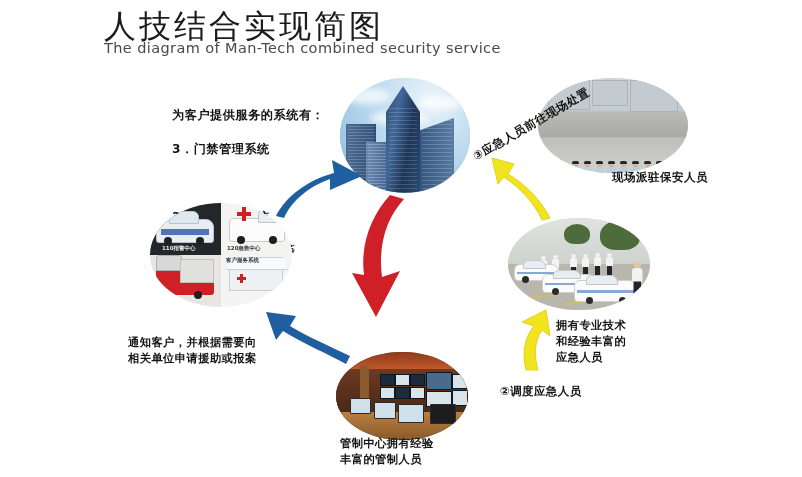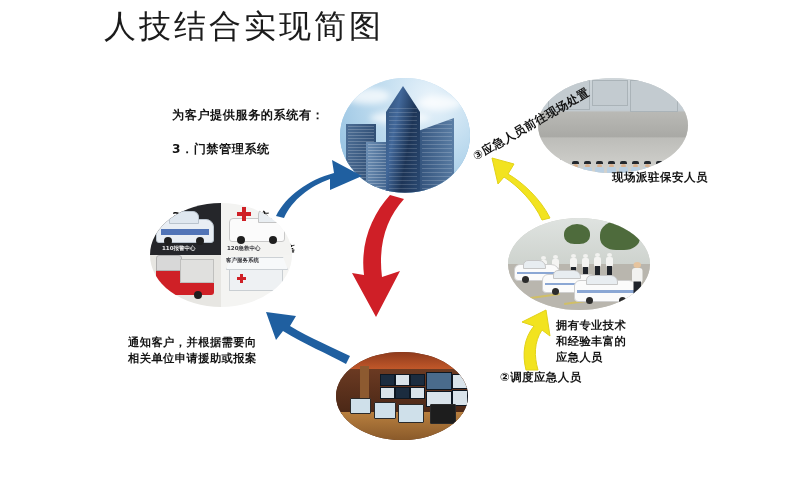--- a/index.html
+++ b/index.html
@@ -14,21 +14,21 @@
     letter-spacing:.4px;white-space:nowrap;font-family:"DejaVu Sans",sans-serif;}
 
   
   .txt{position:absolute;font-weight:bold;color:#141414;line-height:1.38;white-space:pre-line;}
 
   .sys-list{left:172px;top:90px;font-size:12.2px;letter-spacing:.5px;}
   .sys-list .hd{display:block;margin-bottom:1px;}
 
   .lbl-guards{left:600px;top:170px;font-size:11.5px;letter-spacing:.5px;margin-left:12px;}
   .lbl-staff{left:556px;top:318px;font-size:11.3px;letter-spacing:.4px;line-height:1.42;}
-  .lbl-dispatch{left:500px;top:370px;font-size:11.5px;letter-spacing:.4px;}
+  .lbl-dispatch{left:500px;top:384px;font-size:11.5px;letter-spacing:.4px;}
   .lbl-center{left:340px;top:436px;font-size:11.3px;letter-spacing:.4px;line-height:1.45;}
   .lbl-notify{left:128px;top:335px;font-size:11.3px;letter-spacing:.4px;line-height:1.45;}
 
   
   .lbl-dispatch-site{position:absolute;left:474px;top:150px;font-size:11.6px;font-weight:bold;
     color:#141414;white-space:nowrap;transform:rotate(-30deg);transform-origin:left center;
     letter-spacing:.6px;}
 
   
   .lbl-alarm{position:absolute;left:399px;top:206px;width:17px;font-size:11.6px;font-weight:bold;
@@ -145,20 +145,21 @@
   
   .arrow{position:absolute;pointer-events:none;}
   .arrow svg{display:block;overflow:visible;}
 </style>
 </head>
 <body>
 
 <div class="stage">
 
   <div class="title-cn">人技结合实现简图</div>
+  <div class="title-en">The diagram of Man-Tech combined security service</div>
 
   <div class="txt sys-list">
     <span class="hd">为客户提供服务的系统有：</span>
     <span>3．门禁管理系统</span><br>
     <br>
     <span>3．智能巡更系统</span><br>
     <span>4．防入侵报警系统等</span>
   </div>
 
   <div class="photo ph-tower">
@@ -376,16 +377,18 @@
     </svg>
   </div>
 
   <div class="lbl-dispatch-site">③应急人员前往现场处置</div>
   <div class="txt lbl-dispatch">②调度应急人员</div>
 
   <div class="txt lbl-guards">现场派驻保安人员</div>
   <div class="txt lbl-staff">拥有专业技术
 和经验丰富的
 应急人员</div>
+  <div class="txt lbl-center">管制中心拥有经验
+丰富的管制人员</div>
   <div class="txt lbl-notify">通知客户，并根据需要向
 相关单位申请援助或报案</div>
 
 </div>
 
 </body></html>

